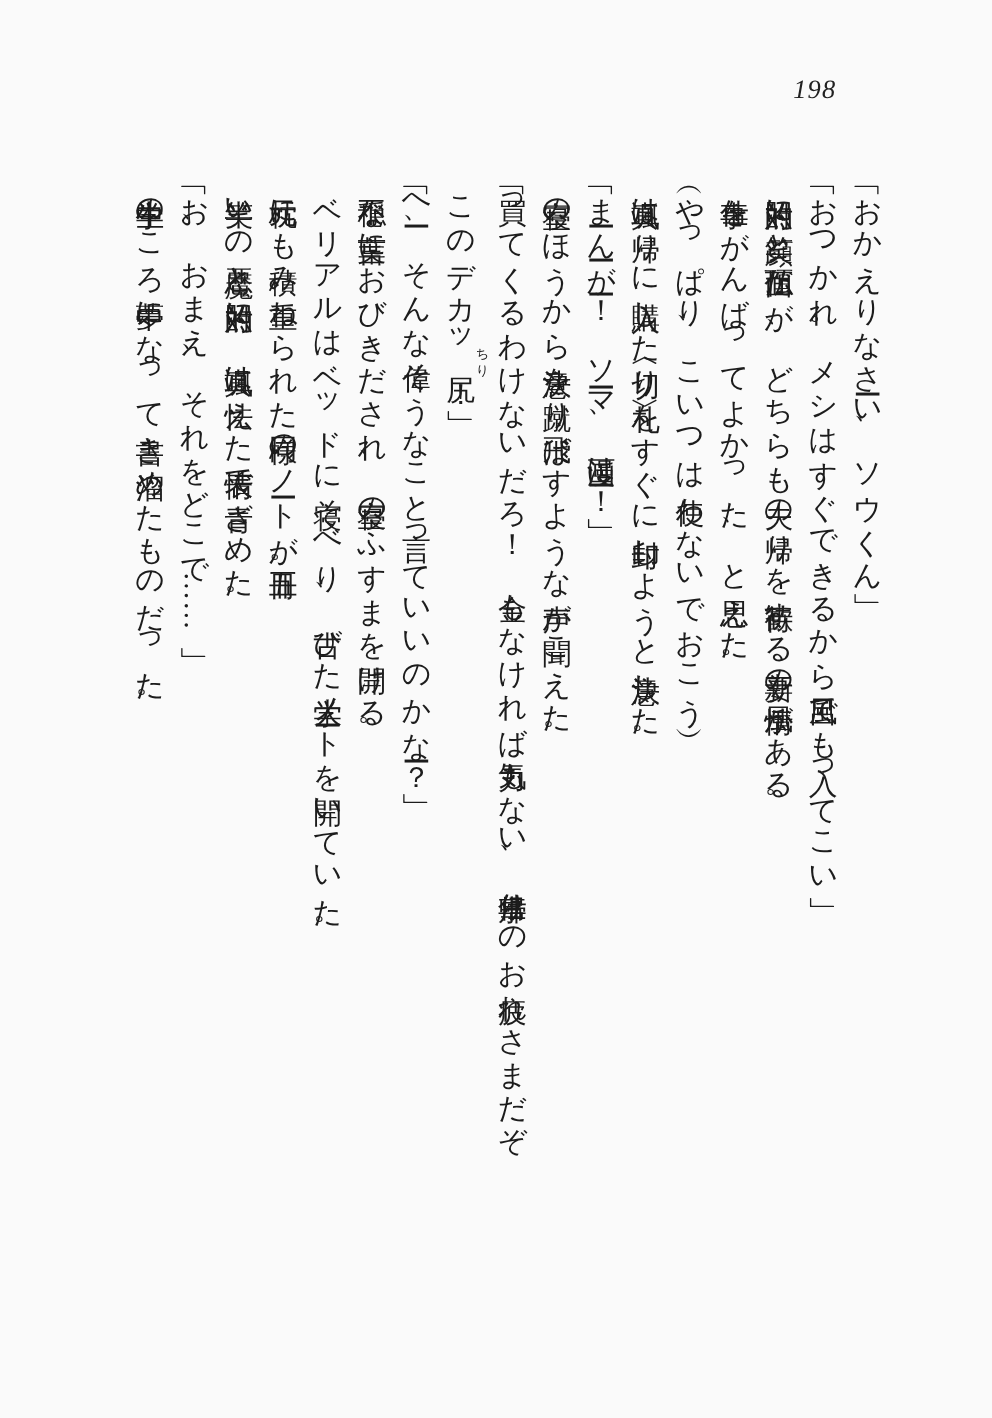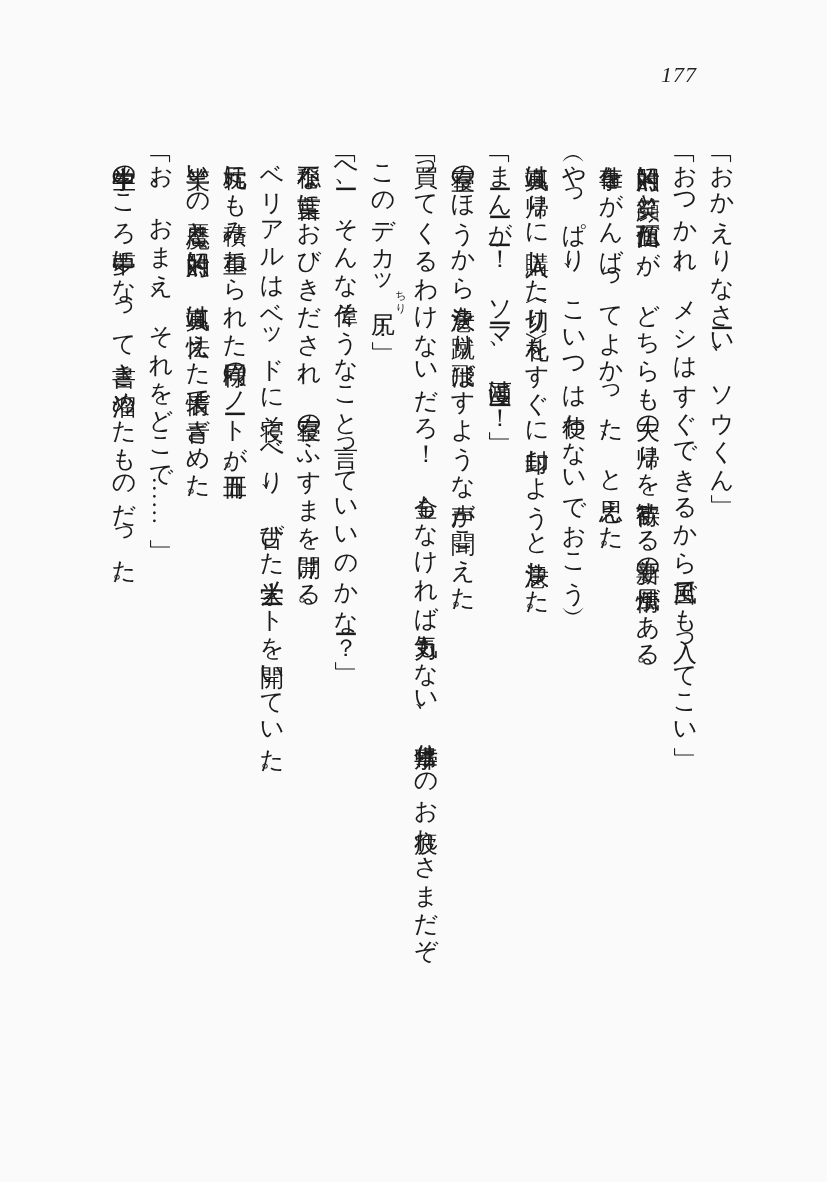--- a/index.html
+++ b/index.html
@@ -51,21 +51,21 @@
   ruby rt {
     font-size: 11px;
     letter-spacing: 0;
     font-family: inherit;
   }
 </style>
 </head>
 <body style="background: rgb(250, 250, 250); color: rgb(28, 28, 28);">
 
 <div class="book-page">
-  <div class="page-number">177</div>
+  <div class="page-number">198</div>
   <div class="text-block" id="text-block">
       <p class="text-line"><span>「おかえりなさーい、ソウくん」</span></p>
       <p class="text-line"><span>「おつかれ。メシはすぐできるから風呂でも入ってこい」</span></p>
       <p class="text-line"><span>対照的に笑顔と仏頂面だが、どちらも夫の帰りを歓待する新妻の風情がある。</span></p>
       <p class="text-line"><span>仕事をがんばってよかった、と思えた。</span></p>
       <p class="text-line"><span>（やっぱり、こいつは使わないでおこう）</span></p>
       <p class="text-line"><span>颯真は帰りに購入した〈切り札〉をすぐに封印しようと決意した。</span></p>
       <p class="text-line"><span>「まーんーがー！　ソーマ、漫画はー！」</span></p>
       <p class="text-line"><span>寝室のほうから決意を蹴り飛ばすような声が聞こえた。</span></p>
       <p class="text-line"><span>「買ってくるわけないだろ！　金もなければ気力もない、仕事帰りのお疲れさまだぞ</span></p>

